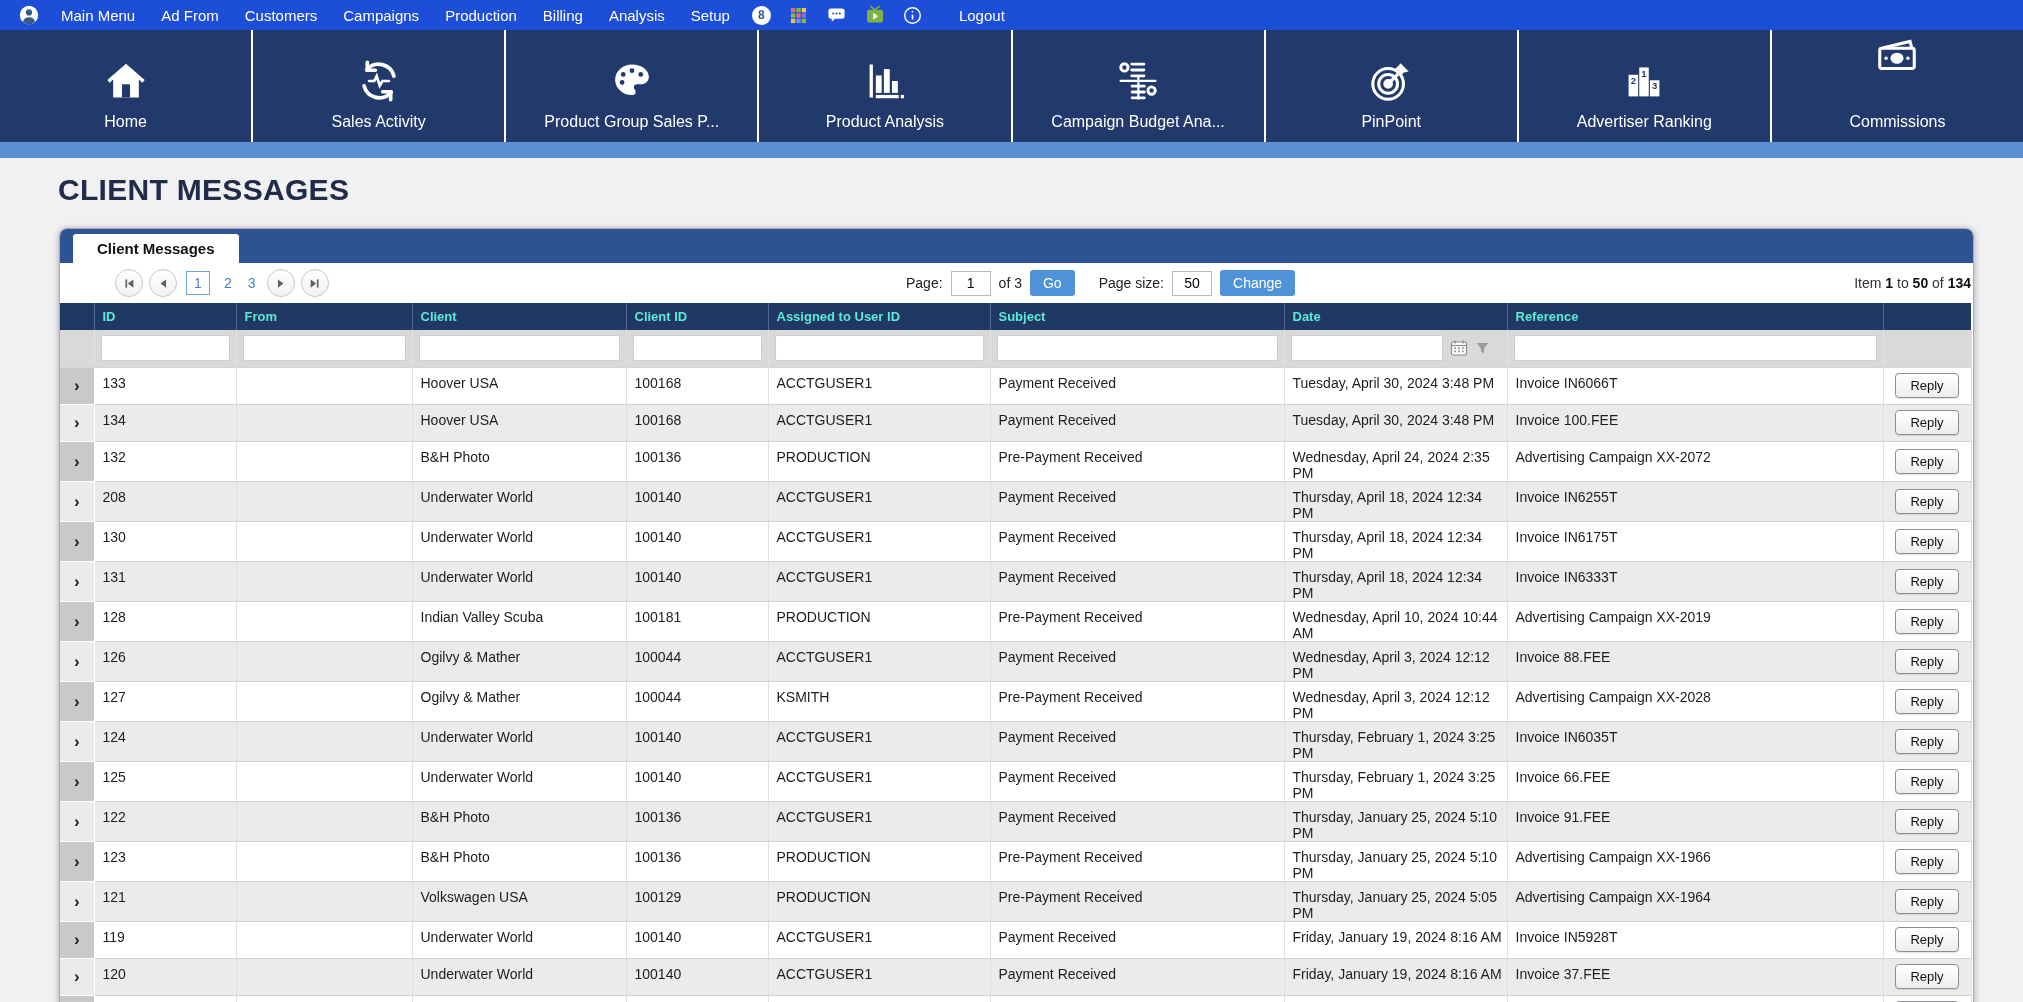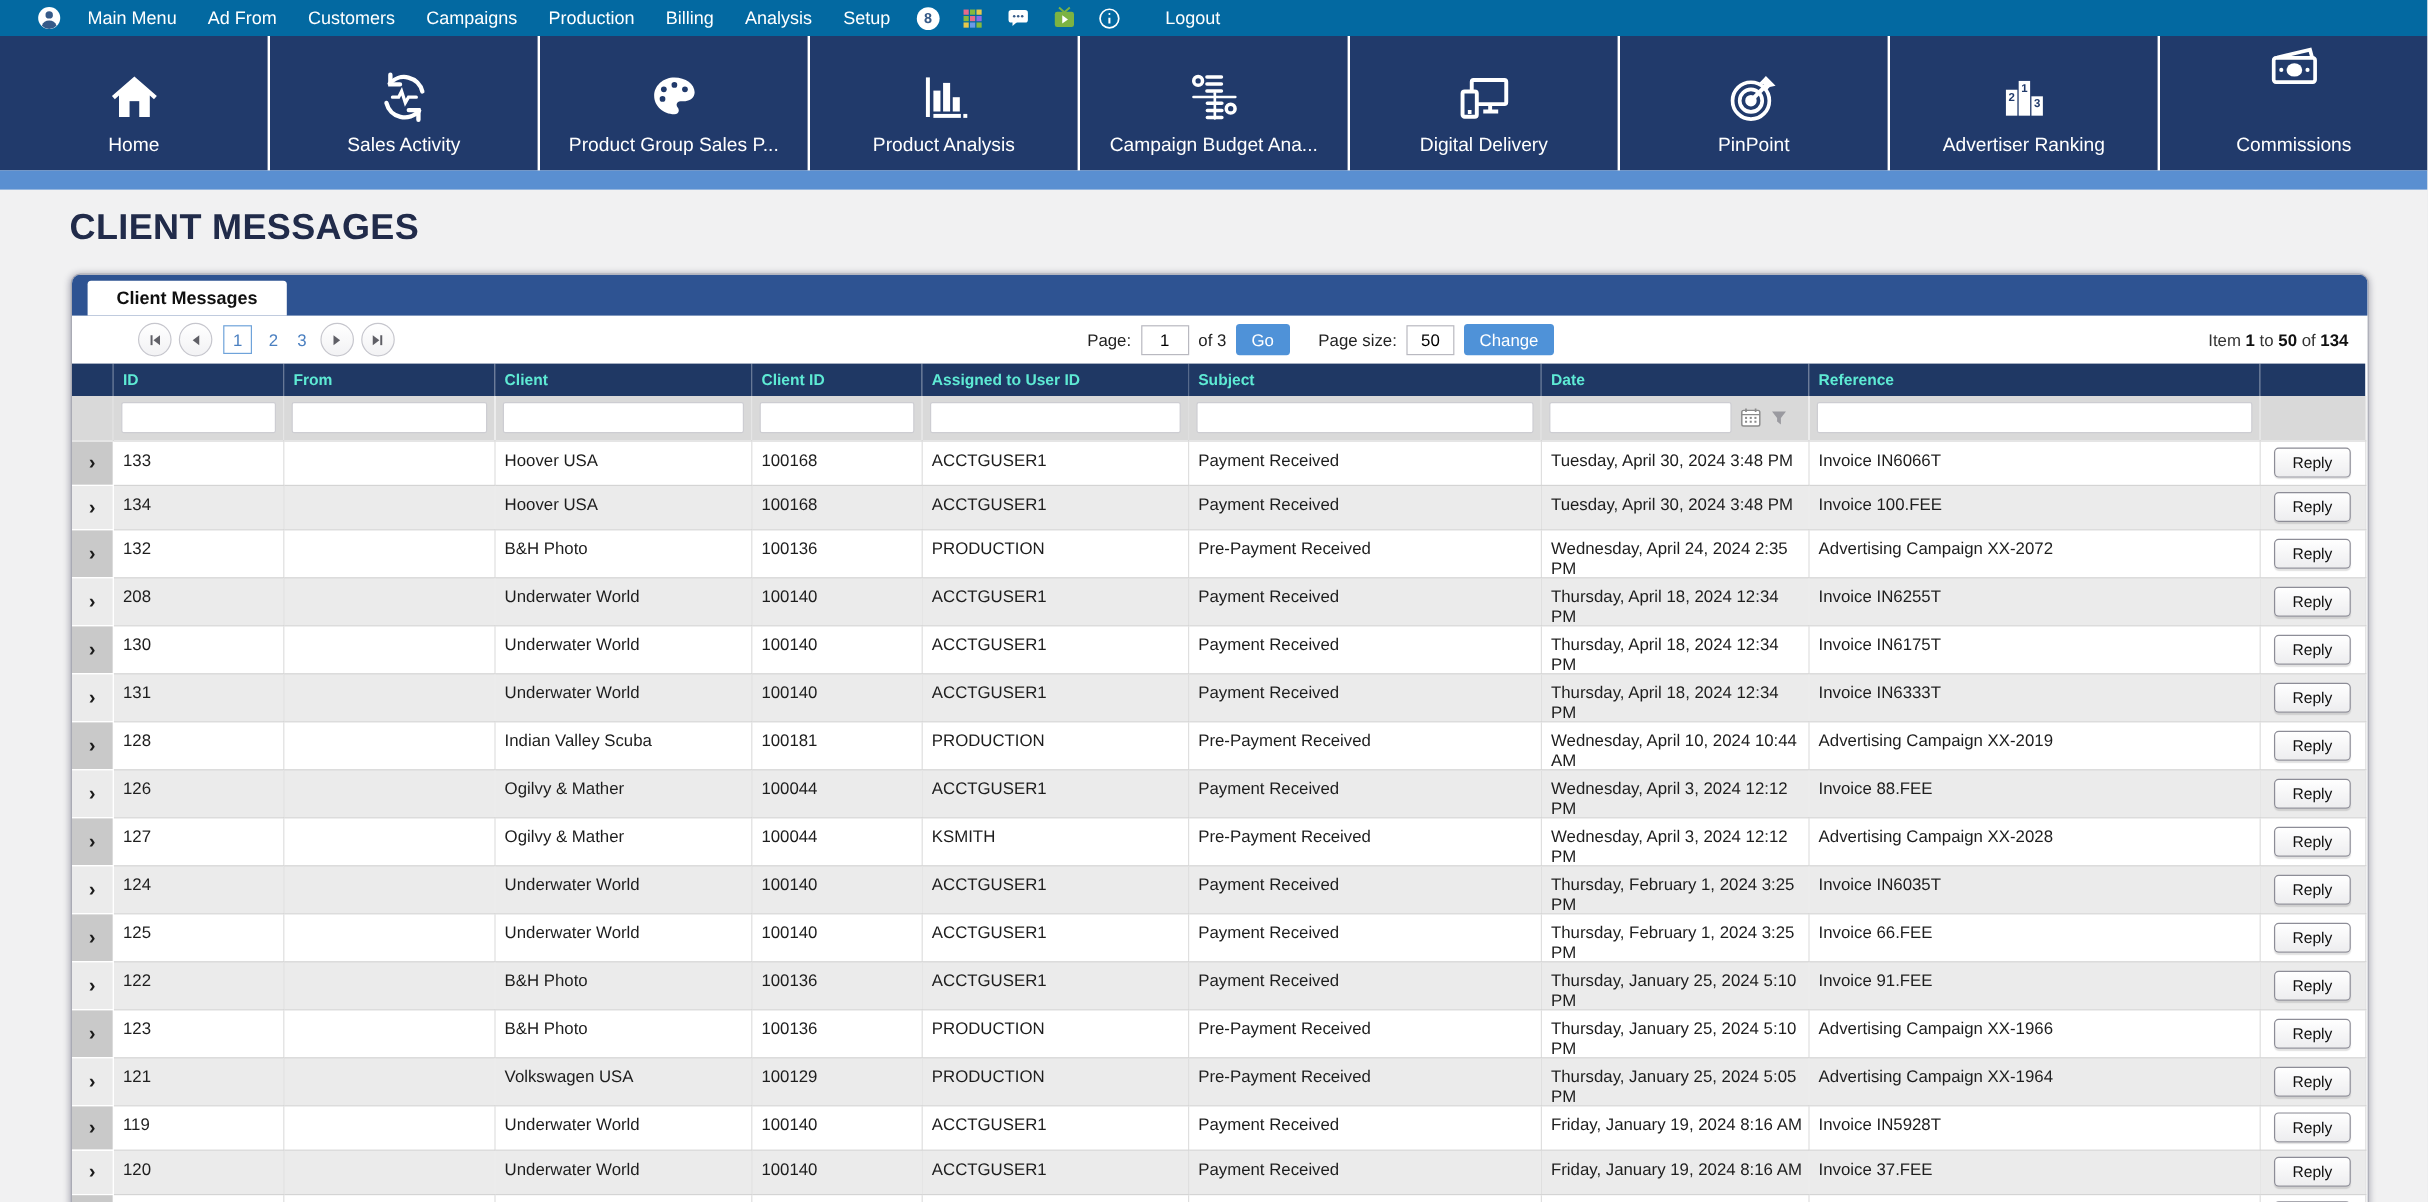--- a/index.html
+++ b/index.html
@@ -1,20 +1,20 @@
 <!DOCTYPE html>
 <html><head>
 <meta charset="utf-8">
 <style>
   html,body{margin:0;padding:0;}
   body{font-family:"Liberation Sans","DejaVu Sans",sans-serif;background:#dfe1e4;}
   #viewport{position:relative;width:2023px;height:1002px;overflow:hidden;background:#f1f1f2;}
 
   
-  .topbar{height:30px;background:#0369a1;display:flex;align-items:center;padding:0 22px;color:#fff;}
+  .topbar{height:30px;background:#1d4ed8;display:flex;align-items:center;padding:0 10px;color:#fff;}
   .menu-item{padding:0 13px;font-size:15px;cursor:pointer;white-space:nowrap;}
   .icon-btn{display:inline-flex;align-items:center;justify-content:center;min-width:24px;margin:0 7px;cursor:pointer;}
   .badge8{width:19px;height:19px;border-radius:50%;background:#fff;color:#365a88;font-weight:bold;font-size:12px;display:flex;align-items:center;justify-content:center;margin:0 9px;cursor:pointer;}
   .logout{font-size:15px;margin-left:27px;cursor:pointer;}
 
   
   .ribbon{height:112px;background:#213a6b;display:flex;}
   .tile{flex:1 1 0;display:flex;flex-direction:column;align-items:center;justify-content:flex-end;padding-bottom:11px;border-right:2px solid #fff;color:#fff;cursor:pointer;min-width:0;}
   .tile:last-child{border-right:none;justify-content:space-between;}
   .tile-icon{height:50px;display:flex;align-items:center;margin-bottom:7px;}
@@ -32,21 +32,21 @@
   
   .pager-row{height:40px;display:flex;align-items:center;position:relative;}
   .pager-left{display:flex;align-items:center;margin-left:52px;}
   .circ-btn{width:26px;height:26px;border-radius:50%;border:1px solid #c6c6cd;background:linear-gradient(#fff,#f2f2f4);display:flex;align-items:center;justify-content:center;cursor:pointer;margin:0 3px;}
   .page-current{min-width:24px;height:24px;box-sizing:border-box;border:1px solid #6fa3da;color:#4a7fc0;font-size:14px;display:flex;align-items:center;justify-content:center;margin:0 6px;background:#fff;cursor:default;}
   .page-link{color:#4a7fc0;font-size:14px;margin:0 8px;cursor:pointer;}
   .pager-center{position:absolute;left:846px;display:flex;align-items:center;gap:8px;font-size:14px;color:#222;}
   .ps-label{margin-left:16px;}
   .pager-input{width:40px;height:25px;border:1px solid #b9b9c0;text-align:center;font-size:14px;font-family:inherit;box-sizing:border-box;}
   .btn-blue{background:#4f92d8;color:#fff;border:none;height:26px;padding:0 13px;font-size:14px;border-radius:3px;cursor:pointer;font-family:inherit;}
-  .pager-right{margin-left:auto;font-size:14px;color:#333;padding-right:16px;}
+  .pager-right{margin-left:auto;font-size:14px;color:#333;padding-right:2px;}
   .pager-right b{color:#101010;}
 
   
   table.grid{width:1911px;border-collapse:collapse;table-layout:fixed;}
   thead th{background:#1f3864;color:#5eead4;font-size:13px;font-weight:bold;text-align:left;height:27px;padding:0 0 0 8px;border-right:1px solid rgba(255,255,255,.25);}
   thead th:last-child{border-right:none;}
   .filter-row td{background:#d9d9d9;height:37px;padding:5px 6px;box-sizing:border-box;}
   .filter-input{width:100%;height:26px;border:1px solid #cdcdd2;border-radius:2px;box-sizing:border-box;font-family:inherit;font-size:13px;padding:0 6px;background:#fff;}
   .date-filter{display:flex;align-items:center;gap:7px;}
   .date-filter .filter-input{width:calc(100% - 58px);}
@@ -177,31 +177,20 @@
             <circle cx="19.4" cy="17.2" r="2"></circle>
             <path d="M8.8 14.8h6.6M8.8 18h6.6M8.8 21.2h6.6"></path>
             <path d="M2.5 11.9h19" stroke-width="1.2"></path>
             <path d="M12.2 10.2v11.4" stroke-width="1.2"></path>
           </svg>
         </span>
         <span class="tile-label">Campaign Budget Ana...</span>
       </div>
       <div class="tile">
         <span class="tile-icon">
-          <svg viewBox="0 0 24 24" width="46" height="46" fill="none" stroke="#fff" stroke-width="1.7">
-            <rect x="6.5" y="4.5" width="15" height="10.5" rx="0.8"></rect>
-            <path d="M11.5 18.2h6.5M14.5 15v3.2"></path>
-            <rect x="2.5" y="9.5" width="6.2" height="11" rx="0.9" fill="#213a6b"></rect>
-            <path d="M4.8 18.4h1.6"></path>
-          </svg>
-        </span>
-        <span class="tile-label">Digital Delivery</span>
-      </div>
-      <div class="tile">
-        <span class="tile-icon">
           <svg viewBox="0 0 24 24" width="46" height="46" fill="none" stroke="#fff" stroke-width="1.6">
             <circle cx="10.5" cy="13.5" r="8"></circle>
             <circle cx="10.5" cy="13.5" r="4.9"></circle>
             <circle cx="10.5" cy="13.5" r="1.7" fill="#fff"></circle>
             <path d="M10.5 13.5 17.5 6.5" stroke-width="1.8"></path>
             <path d="M17 2.8l4.2 4.2-2.5.6-1.4 1.4-.9-2.3-2.3-.9 1.4-1.4z" fill="#fff" stroke="none"></path>
           </svg>
         </span>
         <span class="tile-label">PinPoint</span>
       </div>

